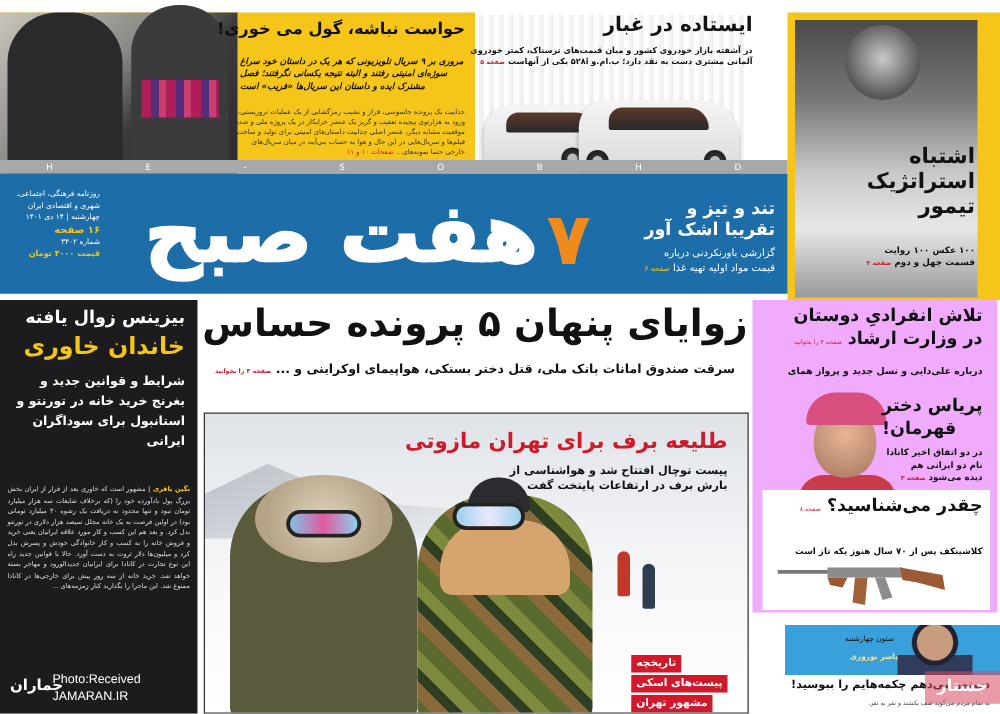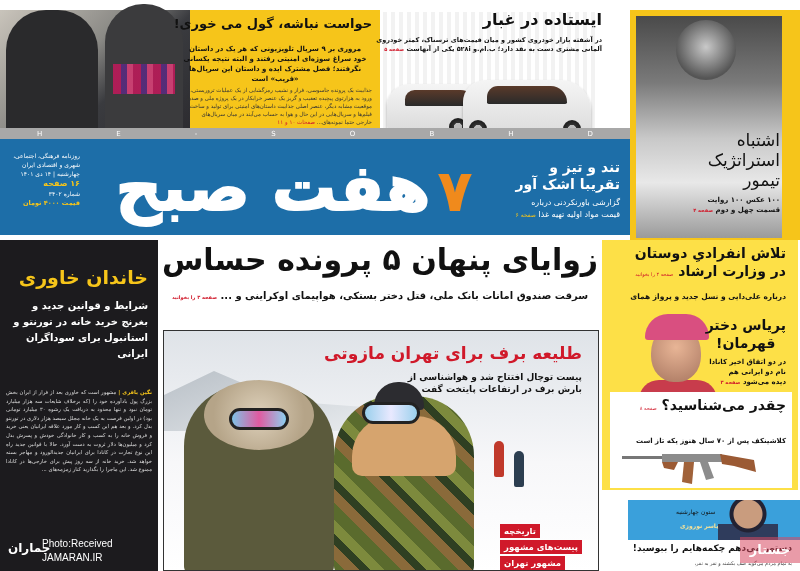--- a/index.html
+++ b/index.html
@@ -6,37 +6,37 @@
   body { width: 800px; height: 571px; overflow: hidden; background: #ffffff; font-family: "DejaVu Sans", sans-serif; position: relative; direction: rtl; }
   .abs { position: absolute; }
 
   
   .top-left { left: 0; top: 10px; width: 380px; height: 120px; background: #f6c51a; }
   .top-left .photo { left: 0; top: 0; width: 190px; height: 135px; background: linear-gradient(135deg,#c9c4bb 0%,#8b8a86 40%,#3a3b3f 60%,#2b2a2e 100%); }
   .top-left .photo .man { left: 6px; top: 0; width: 92px; height: 135px; background: #2a2a2c; border-radius: 40px 40px 6px 6px; }
   .top-left .photo .woman { left: 105px; top: -6px; width: 78px; height: 140px; background: #3b3b3d; border-radius: 38px 38px 4px 4px; }
   .top-left .photo .woman .scarf { left: 8px; top: 60px; width: 62px; height: 30px; background: repeating-linear-gradient(90deg,#c2185b 0 8px,#5a2a82 8px 14px,#e0407a 14px 20px); opacity: .85; }
   .top-left h2 { right: 8px; top: 6px; font-size: 13px; font-weight: bold; color: #111; }
-  .top-left .lead { right: 12px; top: 34px; width: 186px; font-size: 7px; line-height: 10px; font-weight: bold; color: #111; text-align: center; }
+  .top-left .lead { right: 2px; top: 34px; width: 186px; font-size: 7px; line-height: 10px; font-weight: bold; color: #111; text-align: left; font-style: italic; }
   .top-left .body { right: 8px; top: 76px; width: 186px; font-size: 5.5px; line-height: 8px; color: #333; text-align: right; }
   .red { color: #d0192a; }
 
   
   .cars-title { right: 198px; top: 10px; font-size: 16px; font-weight: bold; color: #111; }
   .cars-lead { right: 198px; top: 36px; width: 230px; font-size: 6.5px; line-height: 9px; color: #111; font-weight: bold; text-align: right; }
   .cars-bg { left: 383px; top: 12px; width: 212px; height: 128px; background: repeating-linear-gradient(90deg,#f2f2f2 0 4px,#ffffff 4px 8px); z-index: 0; }
   .car { background: linear-gradient(180deg,#f5f5f5,#d9d9d9); border-radius: 22px 30px 8px 8px; box-shadow: 0 2px 3px rgba(0,0,0,.3); }
   .car .window { background: linear-gradient(180deg,#5a3a2a,#2a2a2a); border-radius: 12px 18px 2px 2px; }
   .car .wheel { width: 18px; height: 18px; border-radius: 50%; background: radial-gradient(circle,#bbb 30%,#333 35%,#222 60%); }
 
   
   .teymour { left: 630px; top: 10px; width: 170px; height: 230px; background: #f6c51a; }
   .teymour .ph { left: 6px; top: 6px; width: 146px; height: 222px; background: linear-gradient(180deg,#4a4a4a 0%,#7a7a7a 30%,#c8c8c8 55%,#e8e8e8 75%,#9a9a9a 100%); }
   .teymour .head { left: 40px; top: 4px; width: 60px; height: 60px; border-radius: 50%; background: radial-gradient(circle at 50% 45%,#c9c9c9,#555 70%); }
-  .teymour .t1 { right: 20px; top: 105px; font-size: 17px; font-weight: normal; color: #111; line-height: 20px; text-align: right; margin-top: 15px; }
+  .teymour .t1 { right: 20px; top: 105px; font-size: 17px; font-weight: bold; color: #111; line-height: 20px; text-align: right; }
   .teymour .t2 { right: 20px; top: 185px; font-size: 7px; font-weight: bold; color: #111; line-height: 10px; text-align: right; }
 
   
   .strip { left: 0; top: 128px; width: 630px; height: 11px; background: #a8a8a8; color: #fff; font-size: 7px; display: flex; justify-content: space-around; align-items: center; direction: ltr; }
 
   
   .masthead { left: 0; top: 139px; width: 630px; height: 96px; background: #1d6ea8; }
   .masthead .meta { left: 10px; top: 12px; width: 70px; text-align: right; color: #fff; font-size: 6px; line-height: 9px; }
   .masthead .meta .y { color: #f6c51a; font-weight: bold; font-size: 8px; line-height: 11px; }
   .masthead .logo { left: 108px; top: 4px; width: 330px; height: 90px; color: #ffffff; font-size: 64px; font-weight: bold; line-height: 90px; text-align: center; letter-spacing: -2px; -webkit-text-stroke: 2px #ffffff; }
@@ -45,29 +45,29 @@
   .masthead .teaser .h { font-size: 14px; font-weight: bold; line-height: 17px; }
   .masthead .teaser .s { font-size: 8px; line-height: 12px; margin-top: 4px; }
   .masthead .teaser .s .pg { color: #f6c51a; font-size: 6px; }
 
   
   .headline { left: 160px; top: 240px; width: 440px; text-align: center; font-size: 30px; font-weight: bold; color: #111; line-height: 40px; white-space: nowrap; }
   .subline { left: 160px; top: 290px; width: 440px; text-align: center; font-size: 10px; font-weight: bold; color: #111; white-space: nowrap; }
   .subline .pg { color: #d0192a; font-size: 5px; }
 
   
-  .rcol { left: 602px; top: 240px; width: 196px; height: 250px; background: #fde047; }
+  .rcol { left: 602px; top: 240px; width: 196px; height: 250px; background: #f0abfc; }
   .rcol .h1 { right: 12px; top: 4px; font-size: 14px; font-weight: bold; color: #111; line-height: 18px; text-align: right; }
   .rcol .h1 .pg { color: #d0192a; font-size: 5px; font-weight: normal; }
   .rcol .s1 { right: 12px; top: 52px; font-size: 7.5px; font-weight: bold; color: #111; text-align: right; white-space: nowrap; }
   .rcol .girl { left: 35px; top: 70px; width: 80px; height: 90px; }
   .rcol .girl .face { left: 14px; top: 14px; width: 50px; height: 58px; border-radius: 50% 50% 45% 45%; background: radial-gradient(circle at 50% 40%,#e8b596,#b4826a 80%); }
   .rcol .girl .cap { left: 8px; top: 4px; width: 64px; height: 26px; border-radius: 30px 30px 4px 4px; background: #d94f80; }
   .rcol .girl .body { left: 2px; top: 70px; width: 78px; height: 24px; border-radius: 20px 20px 0 0; background: #c83c4c; }
-  .rcol .h2 { right: 12px; top: 76px; font-size: 14px; font-weight: bold; color: #111; line-height: 18px; text-align: center; }
+  .rcol .h2 { right: 12px; top: 76px; font-size: 14px; font-weight: bold; color: #111; line-height: 18px; text-align: left; }
   .rcol .s2 { right: 12px; top: 117px; font-size: 7px; font-weight: bold; color: #111; line-height: 10px; text-align: right; }
   .rcol .s2 .pg { color: #d0192a; font-size: 5px; }
   .rcol .h3 { right: 12px; top: 156px; font-size: 14px; font-weight: bold; color: #111; line-height: 18px; text-align: right; }
   .rcol .h3 .pg { color: #d0192a; font-size: 5px; font-weight: normal; }
   .rcol .s3 { right: 12px; top: 197px; font-size: 7px; font-weight: bold; color: #111; text-align: right; white-space: nowrap; }
   .rcol .rifle { left: 20px; top: 210px; width: 135px; height: 36px; }
 
   
   .columnist { left: 628px; top: 500px; width: 172px; height: 40px; background: #3aa0db; }
   .columnist .lbl { left: 48px; top: 8px; font-size: 6px; color: #111; text-align: right; }
@@ -177,20 +177,21 @@
       <div>گزارشی باورنکردنی درباره</div>
       <div><span>قیمت مواد اولیه تهیه غذا</span> <span class="pg">صفحه ۶</span></div>
     </div>
   </div>
 </div>
 
 <h1 class="abs headline">زوایای پنهان ۵ پرونده حساس</h1>
 <p class="abs subline"><span>سرقت صندوق امانات بانک ملی، قتل دختر بستکی، هواپیمای اوکراینی و ...</span> <span class="pg">صفحه ۳ را بخوانید</span></p>
 
 <div class="abs lcol">
+  <div class="abs h1">بیزینس زوال یافته</div>
   <div class="abs h2">خاندان خاوری</div>
   <div class="abs lead">شرایط و قوانین جدید و بغرنج خرید خانه در تورنتو و استانبول برای سوداگران ایرانی</div>
   <div class="abs body"><span class="au">نگین باقری |</span><span> مشهور است که خاوری بعد از فرار از ایران بخش بزرگ پول بادآورده خود را (که برخلاف شایعات سه هزار میلیارد تومان نبود و تنها محدود به دریافت یک رشوه ۳۰ میلیارد تومانی بود) در اولین فرصت به یک خانه مجلل سیصد هزار دلاری در تورنتو بدل کرد. و بعد هم این کسب و کار مورد علاقه ایرانیان یعنی خرید و فروش خانه را به کسب و کار خانوادگی خودش و پسرش بدل کرد و میلیون‌ها دلار ثروت به دست آورد. حالا با قوانین جدید راه این نوع تجارت در کانادا برای ایرانیان جدیدالورود و مهاجر بسته خواهد شد. خرید خانه از سه روز پیش برای خارجی‌ها در کانادا ممنوع شد. این ماجرا را بگذارید کنار زمزمه‌های ...</span></div>
 </div>
 <div class="abs watermark">
   <div class="abs wm-logo">جماران</div>
   <div class="abs wm-text">
     <div>Photo:Received</div>
     <div>JAMARAN.IR</div>
   </div>
@@ -207,21 +208,21 @@
   </div>
   <div class="abs skier2">
     <div class="abs hair"></div>
     <div class="abs beanie"></div>
     <div class="abs goggle"></div>
   </div>
   <div class="abs photo-h">طلیعه برف برای تهران مازوتی</div>
   <div class="abs photo-s">پیست توچال افتتاح شد و هواشناسی از بارش برف در ارتفاعات پایتخت گفت</div>
   <div class="abs tags">
     <span>تاریخچه</span>
-    <span>پیست‌های مشهور</span>
+    <span>پیست‌های اسکی</span>
     <span>مشهور تهران</span>
   </div>
 </div>
 
 <div class="abs rcol">
   <div class="abs h1">
     <div>تلاش انفرادیِ دوستان</div>
     <div><span>در وزارت ارشاد</span> <span class="pg">صفحه ۴ را بخوانید</span></div>
   </div>
   <div class="abs s1">درباره علی‌دایی و نسل جدید و پرواز همای</div>

